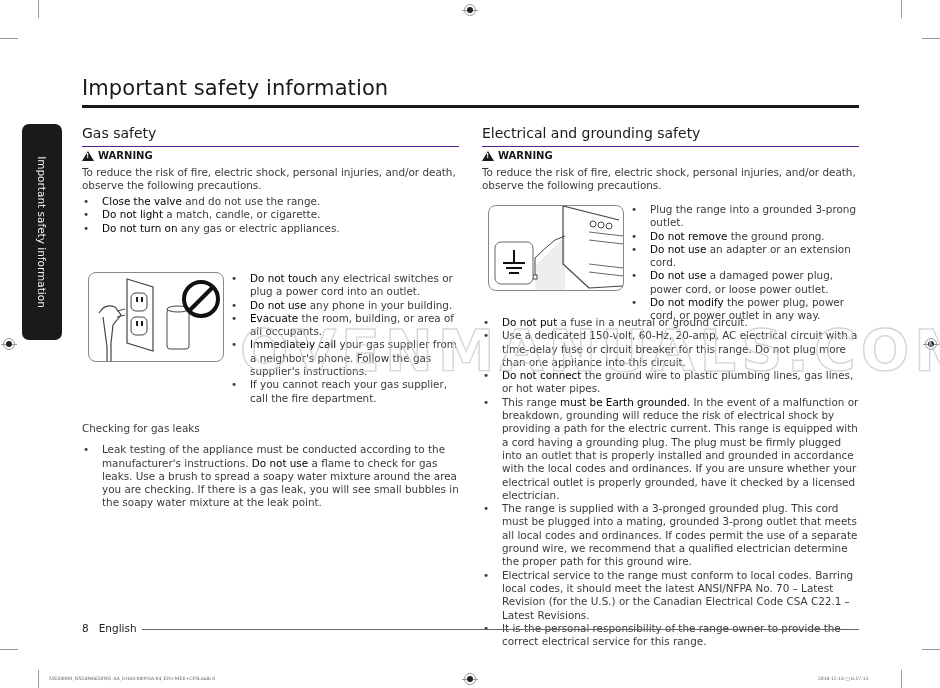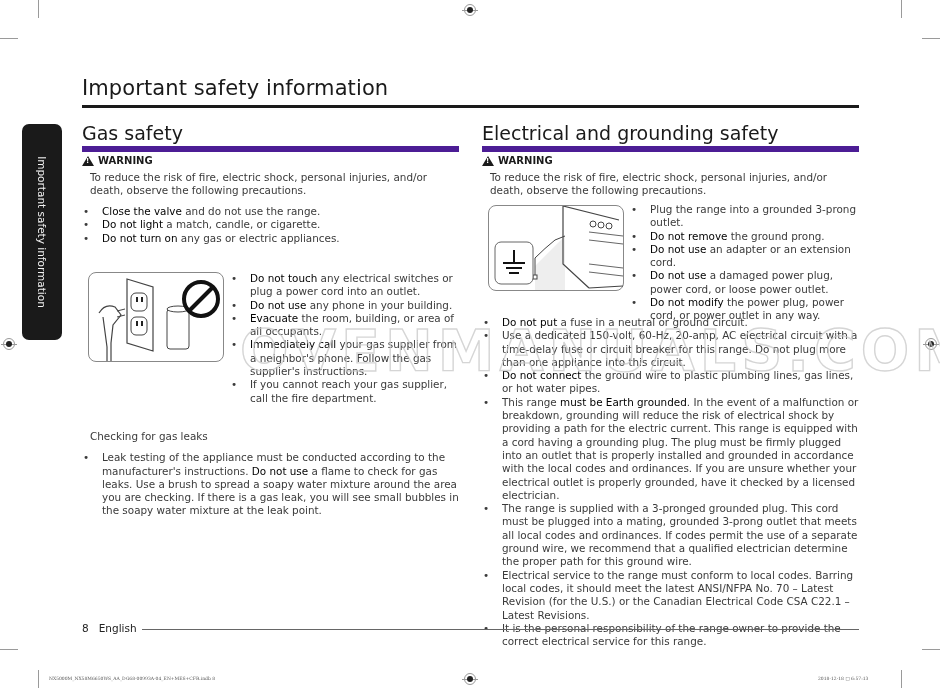--- a/index.html
+++ b/index.html
@@ -15,26 +15,26 @@
 
   #page-title { left:82px; top:76px; font-size:21px; color:#1a1a1a; letter-spacing:0.1px; }
   #title-rule { left:82px; top:105px; width:777px; height:3px; background:#1a1a1a; }
   #side-tab { left:22px; top:124px; width:40px; height:216px; background:#1a1a1a;
               border-radius:7px; }
   #side-tab span { position:absolute; left:50%; top:50%; white-space:nowrap;
               transform:translate(-50%,-50%) rotate(90deg); color:#f2f2f2; font-size:10.5px; }
 
   .col { position:absolute; font-size:10.4px; line-height:13.3px; }
   .col b { font-weight:normal; color:#000; }
-  .sec-h { font-size:19px; color:#1a1a1a; padding-bottom:6px; border-bottom:6px solid #4c1d95; }
+  .sec-h { font-size:14px; color:#1a1a1a; padding-bottom:6px; border-bottom:1px solid #4c1d95; }
   .warn { margin-top:2px; font-size:10px; font-weight:bold; color:#1a1a1a; display:flex; align-items:center; gap:4px; }
   .tri { width:0; height:0; border-left:6px solid transparent; border-right:6px solid transparent;
          border-bottom:10px solid #1a1a1a; position:relative; }
   .tri::after { content:"!"; position:absolute; left:-2px; top:0px; color:#fff; font-size:7px; font-weight:bold; line-height:10px; }
-  p { margin:8px; }
+  p { margin:0; }
   ul { margin:0; padding:0; list-style:none; }
   li { position:relative; padding-left:20px; }
   li::before { content:"•"; position:absolute; left:1px; top:0; }
 
   .fig { border:1px solid #888; border-radius:8px; background:#fff; position:absolute; }
   #watermark { left:240px; top:318px; font-size:57px; font-weight:bold; letter-spacing:5px;
                color:transparent; -webkit-text-stroke:1.4px #c8c8c8; opacity:0.75; white-space:nowrap; }
   #footer-page { left:82px; top:622px; font-size:10.5px; color:#222; }
   #footer-rule { left:142px; top:629px; width:717px; height:1px; background:#666; }
   #slug-left { left:49px; top:676px; font-size:4.5px; color:#555; font-family:"DejaVu Serif", serif; }

